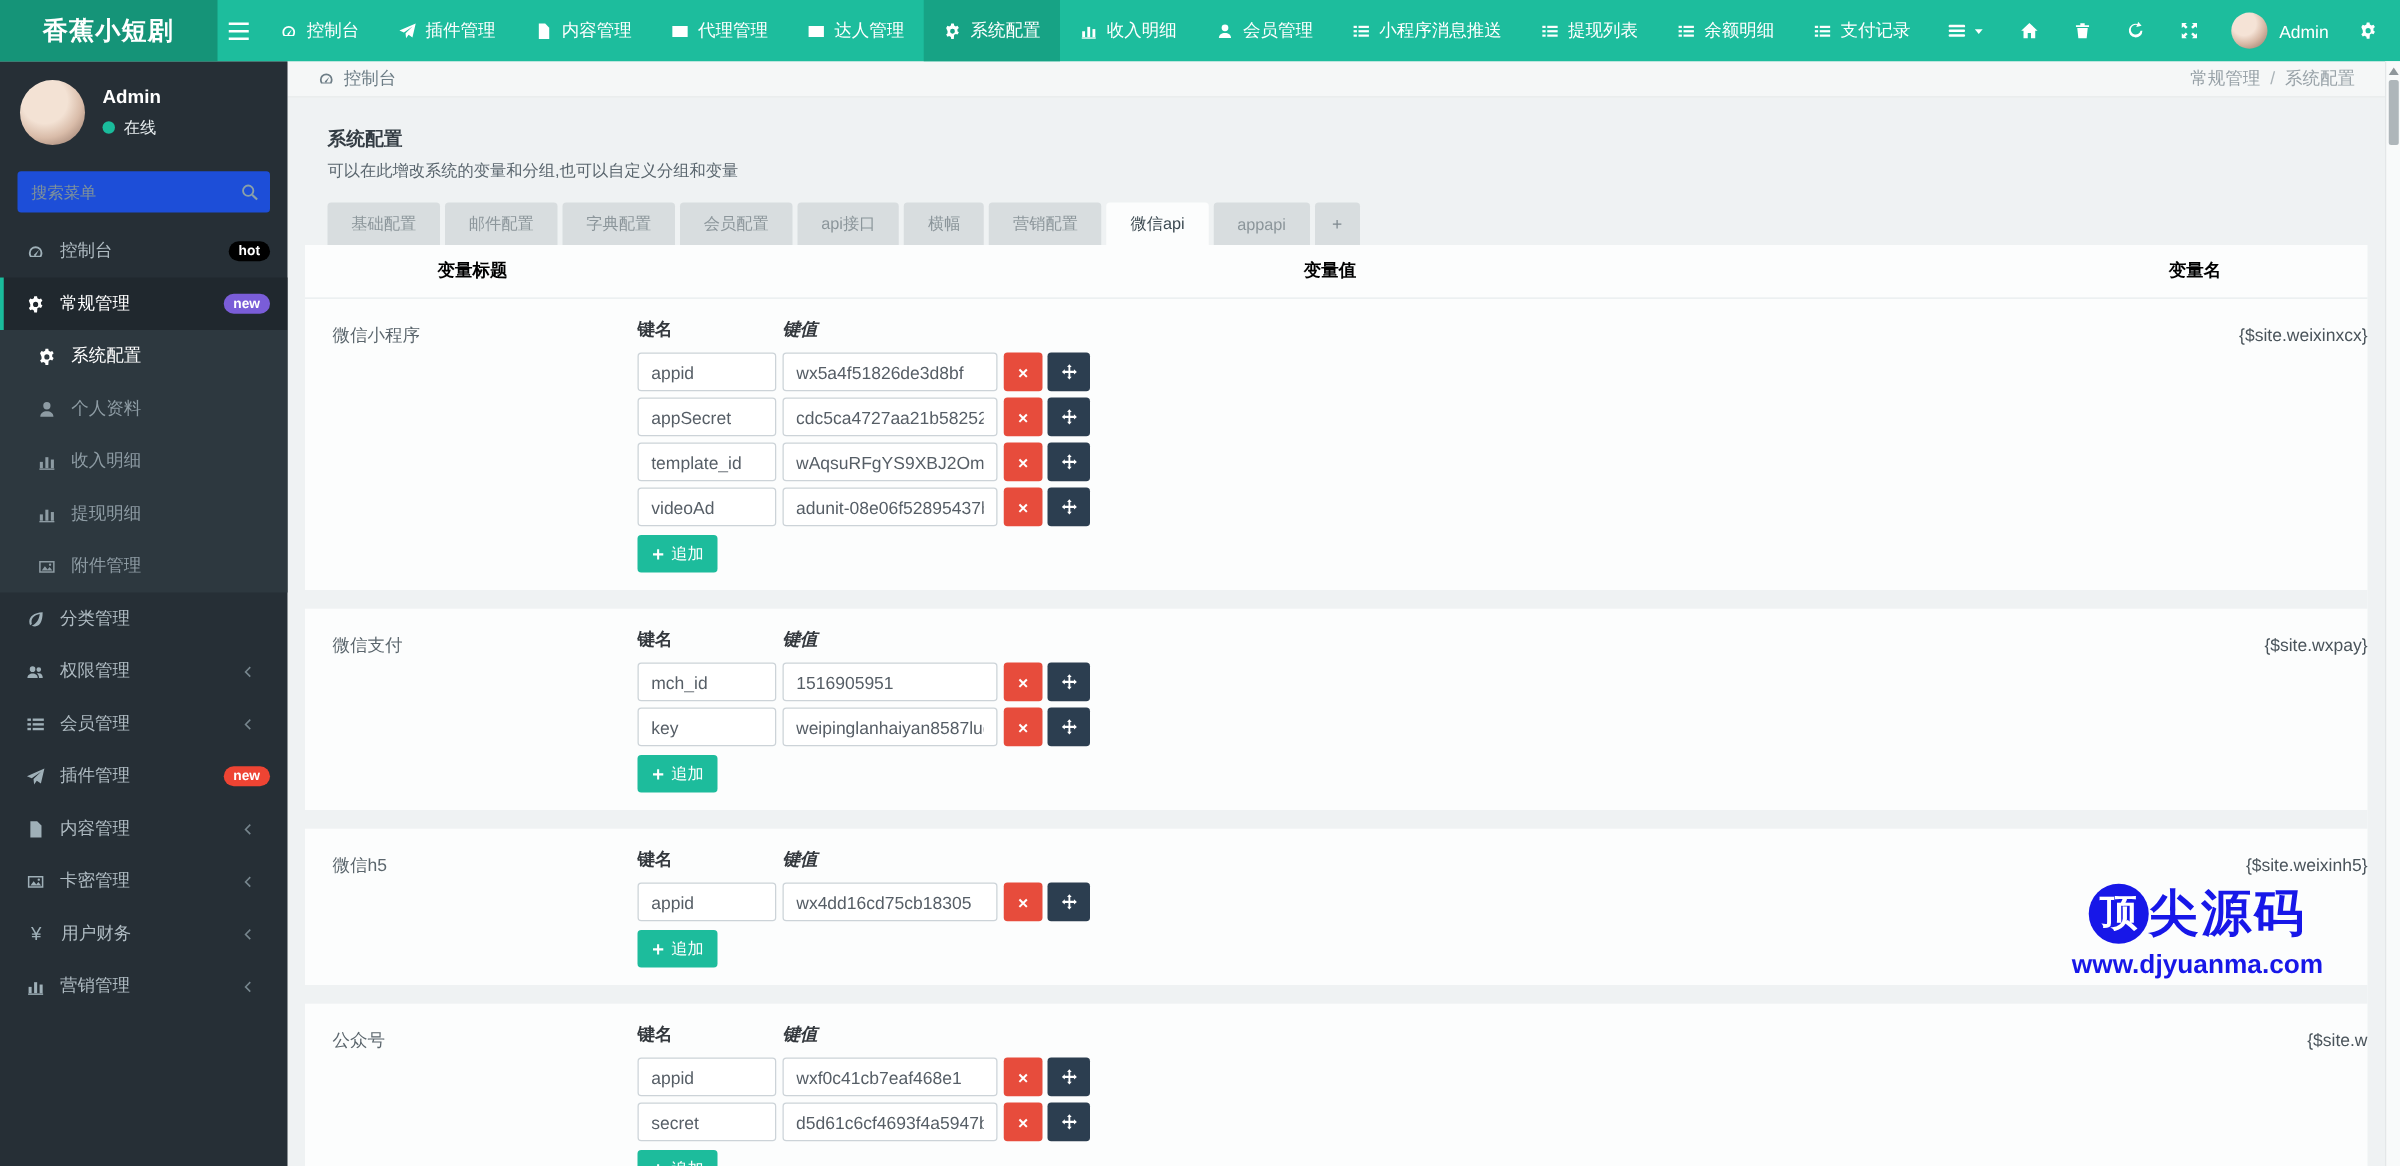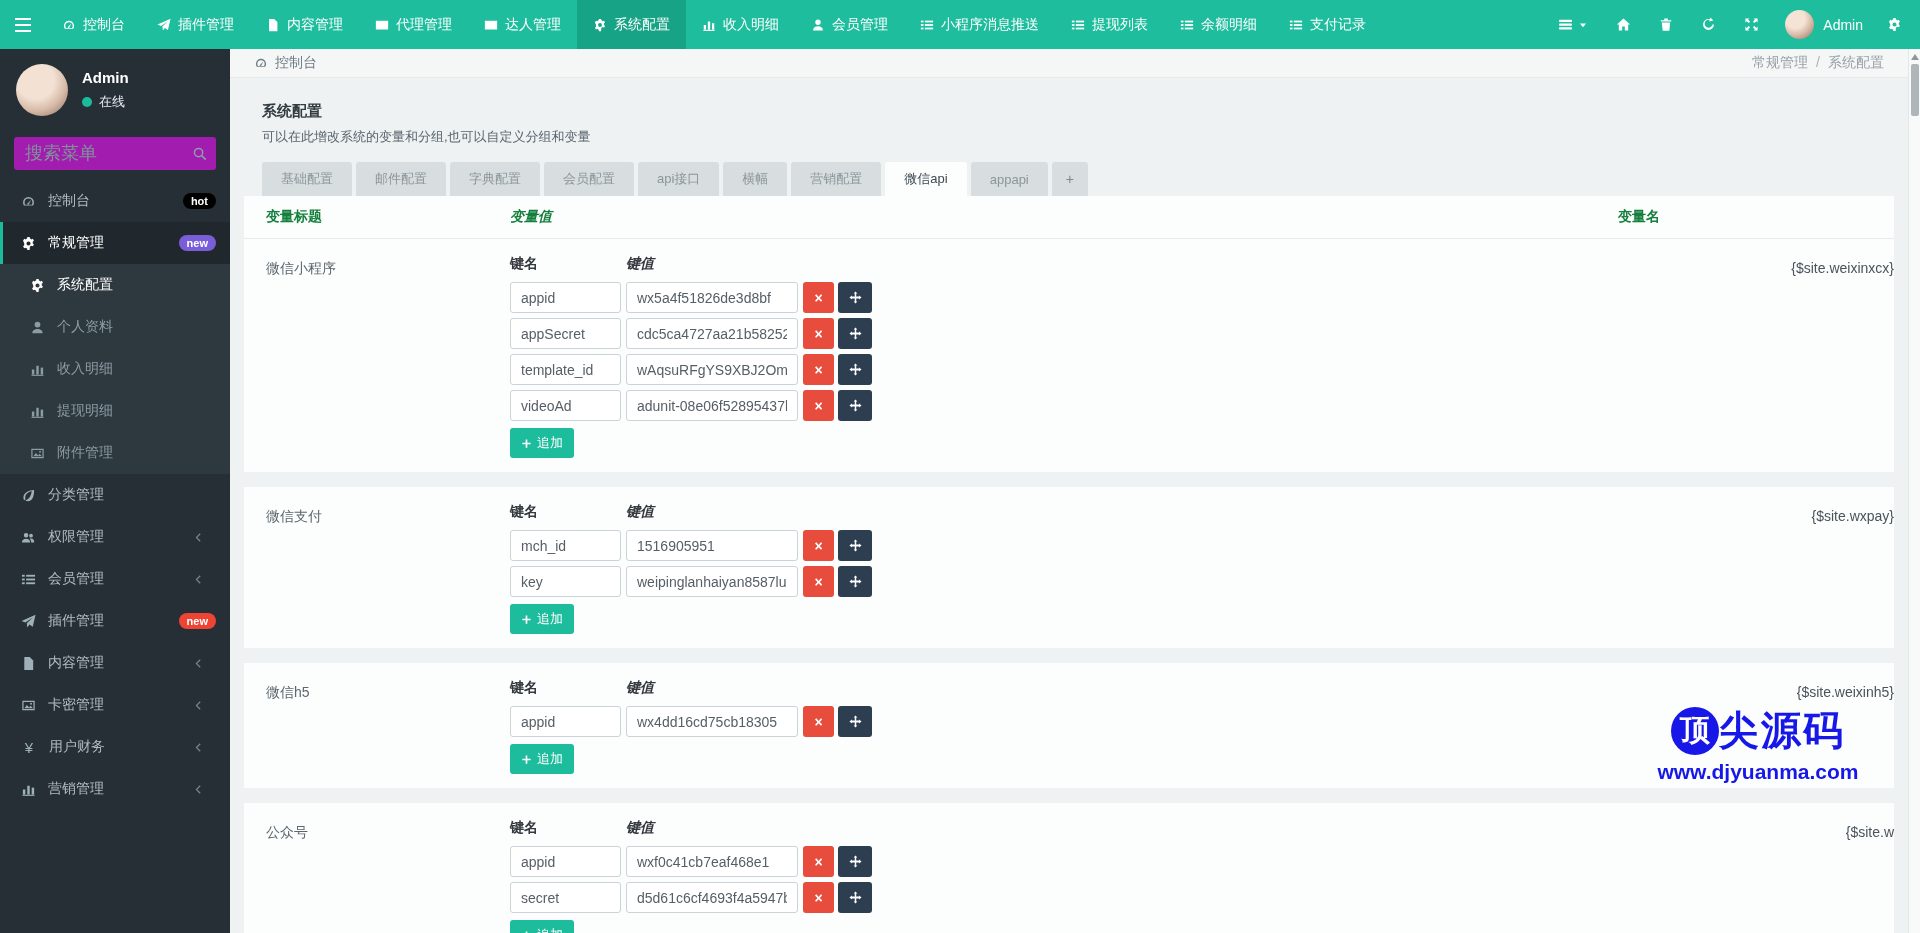--- a/index.html
+++ b/index.html
@@ -26,21 +26,21 @@
 
   
   .sidebar { position:absolute; left:0; top:49px; width:230px; bottom:0; background:#262f36; z-index:20; }
   .side-user { display:flex; align-items:center; padding:15px 14px 13px 16px; }
   .side-avatar { width:52px; height:52px; border-radius:50%; background:radial-gradient(circle at 38% 32%, #f3e2d4 0 38%, #d9bca9 62%, #84675a 100%); flex:none; }
   .side-user-meta { margin-left:14px; }
   .side-user-name { color:#fff; font-size:15px; font-weight:bold; margin-bottom:7px; }
   .side-user-status { color:#e8eef0; font-size:13px; display:flex; align-items:center; }
   .status-dot { width:10px; height:10px; border-radius:50%; background:#1abc9c; margin-right:7px; display:inline-block; }
   .side-search { margin:8px 14px 10px; position:relative; }
-  .side-search input { width:100%; height:33px; background:#a21caf; border:none; border-radius:3px; padding:0 12px 0 11px; color:#cfd9dd; font-size:18px; outline:none; }
+  .side-search input { width:100%; height:33px; background:#1d4ed8; border:none; border-radius:3px; padding:0 12px 0 11px; color:#cfd9dd; font-size:13px; outline:none; }
   .side-search input::placeholder { color:#7f929b; }
   .side-search .search-glyph { position:absolute; right:9px; top:9px; stroke:#8aa0a9; }
   .side-menu { margin-top:8px; }
   .side-item { height:42px; display:flex; align-items:center; padding:0 14px 0 21px; color:#b0bcc3; font-size:14px; cursor:pointer; position:relative; }
   .side-item svg { fill:#9fb0b8; margin-right:12px; flex:none; }
   .side-item .yen-glyph { width:16px; margin-right:12px; color:#9fb0b8; font-size:15px; text-align:center; }
   .side-item.parent-active { background:#20282e; color:#fff; border-left:3px solid #1abc9c; padding-left:18px; }
   .side-item.parent-active svg { fill:#fff; }
   .side-submenu { background:#2d383f; }
   .side-submenu .side-item { padding-left:30px; color:#8d9ba3; }
@@ -67,23 +67,23 @@
   .panel-desc { font-size:13px; color:#59656d; margin-top:7px; }
 
   .tabs { display:flex; align-items:flex-start; padding:16px 0 0 18px; margin-left:14px; }
   .tab { height:34px; display:flex; align-items:center; padding:0 19px; background:#d8dddf; color:#8c969b; font-size:13px; border-radius:3px 3px 0 0; margin-right:4px; cursor:pointer; white-space:nowrap; }
   .tab.active { background:#fcfdfd; color:#3c4a52; }
   .tab.add-tab { width:36px; padding:0; justify-content:center; font-size:14px; color:#7f8a90; }
 
   .card { margin:0 14px; background:#fcfdfd; min-height:720px; }
   .grid-row { display:grid; grid-template-columns:246px 1fr 276px; }
   .thead { height:43px; border-bottom:1px solid #e6ebed; align-items:center; }
-  .thead .th { font-weight:bold; color:#15803d; font-size:14px; }
+  .thead .th { font-weight:bold; color:#000000; font-size:14px;text-align:center; }
   .th-title { padding-left:22px; }
-  .th-value { padding-left:20px;font-style:italic; }
+  .th-value { padding-left:20px; }
 
   .group { padding:16px 0 14px; }
   .g-title { padding:5px 0 0 22px; color:#5b666d; font-size:14px; }
   .g-var { padding-top:5px; color:#4a545b; font-size:14px;text-align:right; }
   .kv-area { padding-left:20px; }
   .kv-labels { display:flex; margin-bottom:9px; }
   .kv-labels .kl { width:116px; font-weight:bold; color:#34393e; font-size:14px; }
   .kv-labels .vl { font-weight:bold; color:#34393e; font-size:14px;font-style:italic; }
   .kv-row { display:flex; align-items:center; margin-bottom:5px; }
   .kv-row input { height:31px; border:1px solid #ccd3d8; border-radius:3px; background:#fff; color:#565e66; font-size:14px; font-family:inherit; padding:0 10px; outline:none; }
@@ -106,20 +106,21 @@
 
   
   .scrollbar { position:absolute; right:0; top:49px; width:12px; bottom:0; background:#f8fafa; border-left:1px solid #e4e7e8; z-index:40; }
   .sb-arrow { width:0; height:0; border-left:4px solid transparent; border-right:4px solid transparent; border-bottom:6px solid #8f979b; margin:5px auto 4px; }
   .sb-thumb { width:8px; height:52px; background:#aeb6ba; border-radius:2px; margin:0 auto; }
 </style>
 </head>
 <body>
 
 <div class="topnav">
+  <div class="logo">香蕉小短剧</div>
   <div class="hamburger">
     <span class="bars">
         <span class="bar"></span>
         <span class="bar"></span>
         <span class="bar"></span>
       </span>
   </div>
   <div class="nav-items" id="nav-items">
       <div class="nav-item">
         <svg viewBox="0 0 16 16" width="14" height="14">

